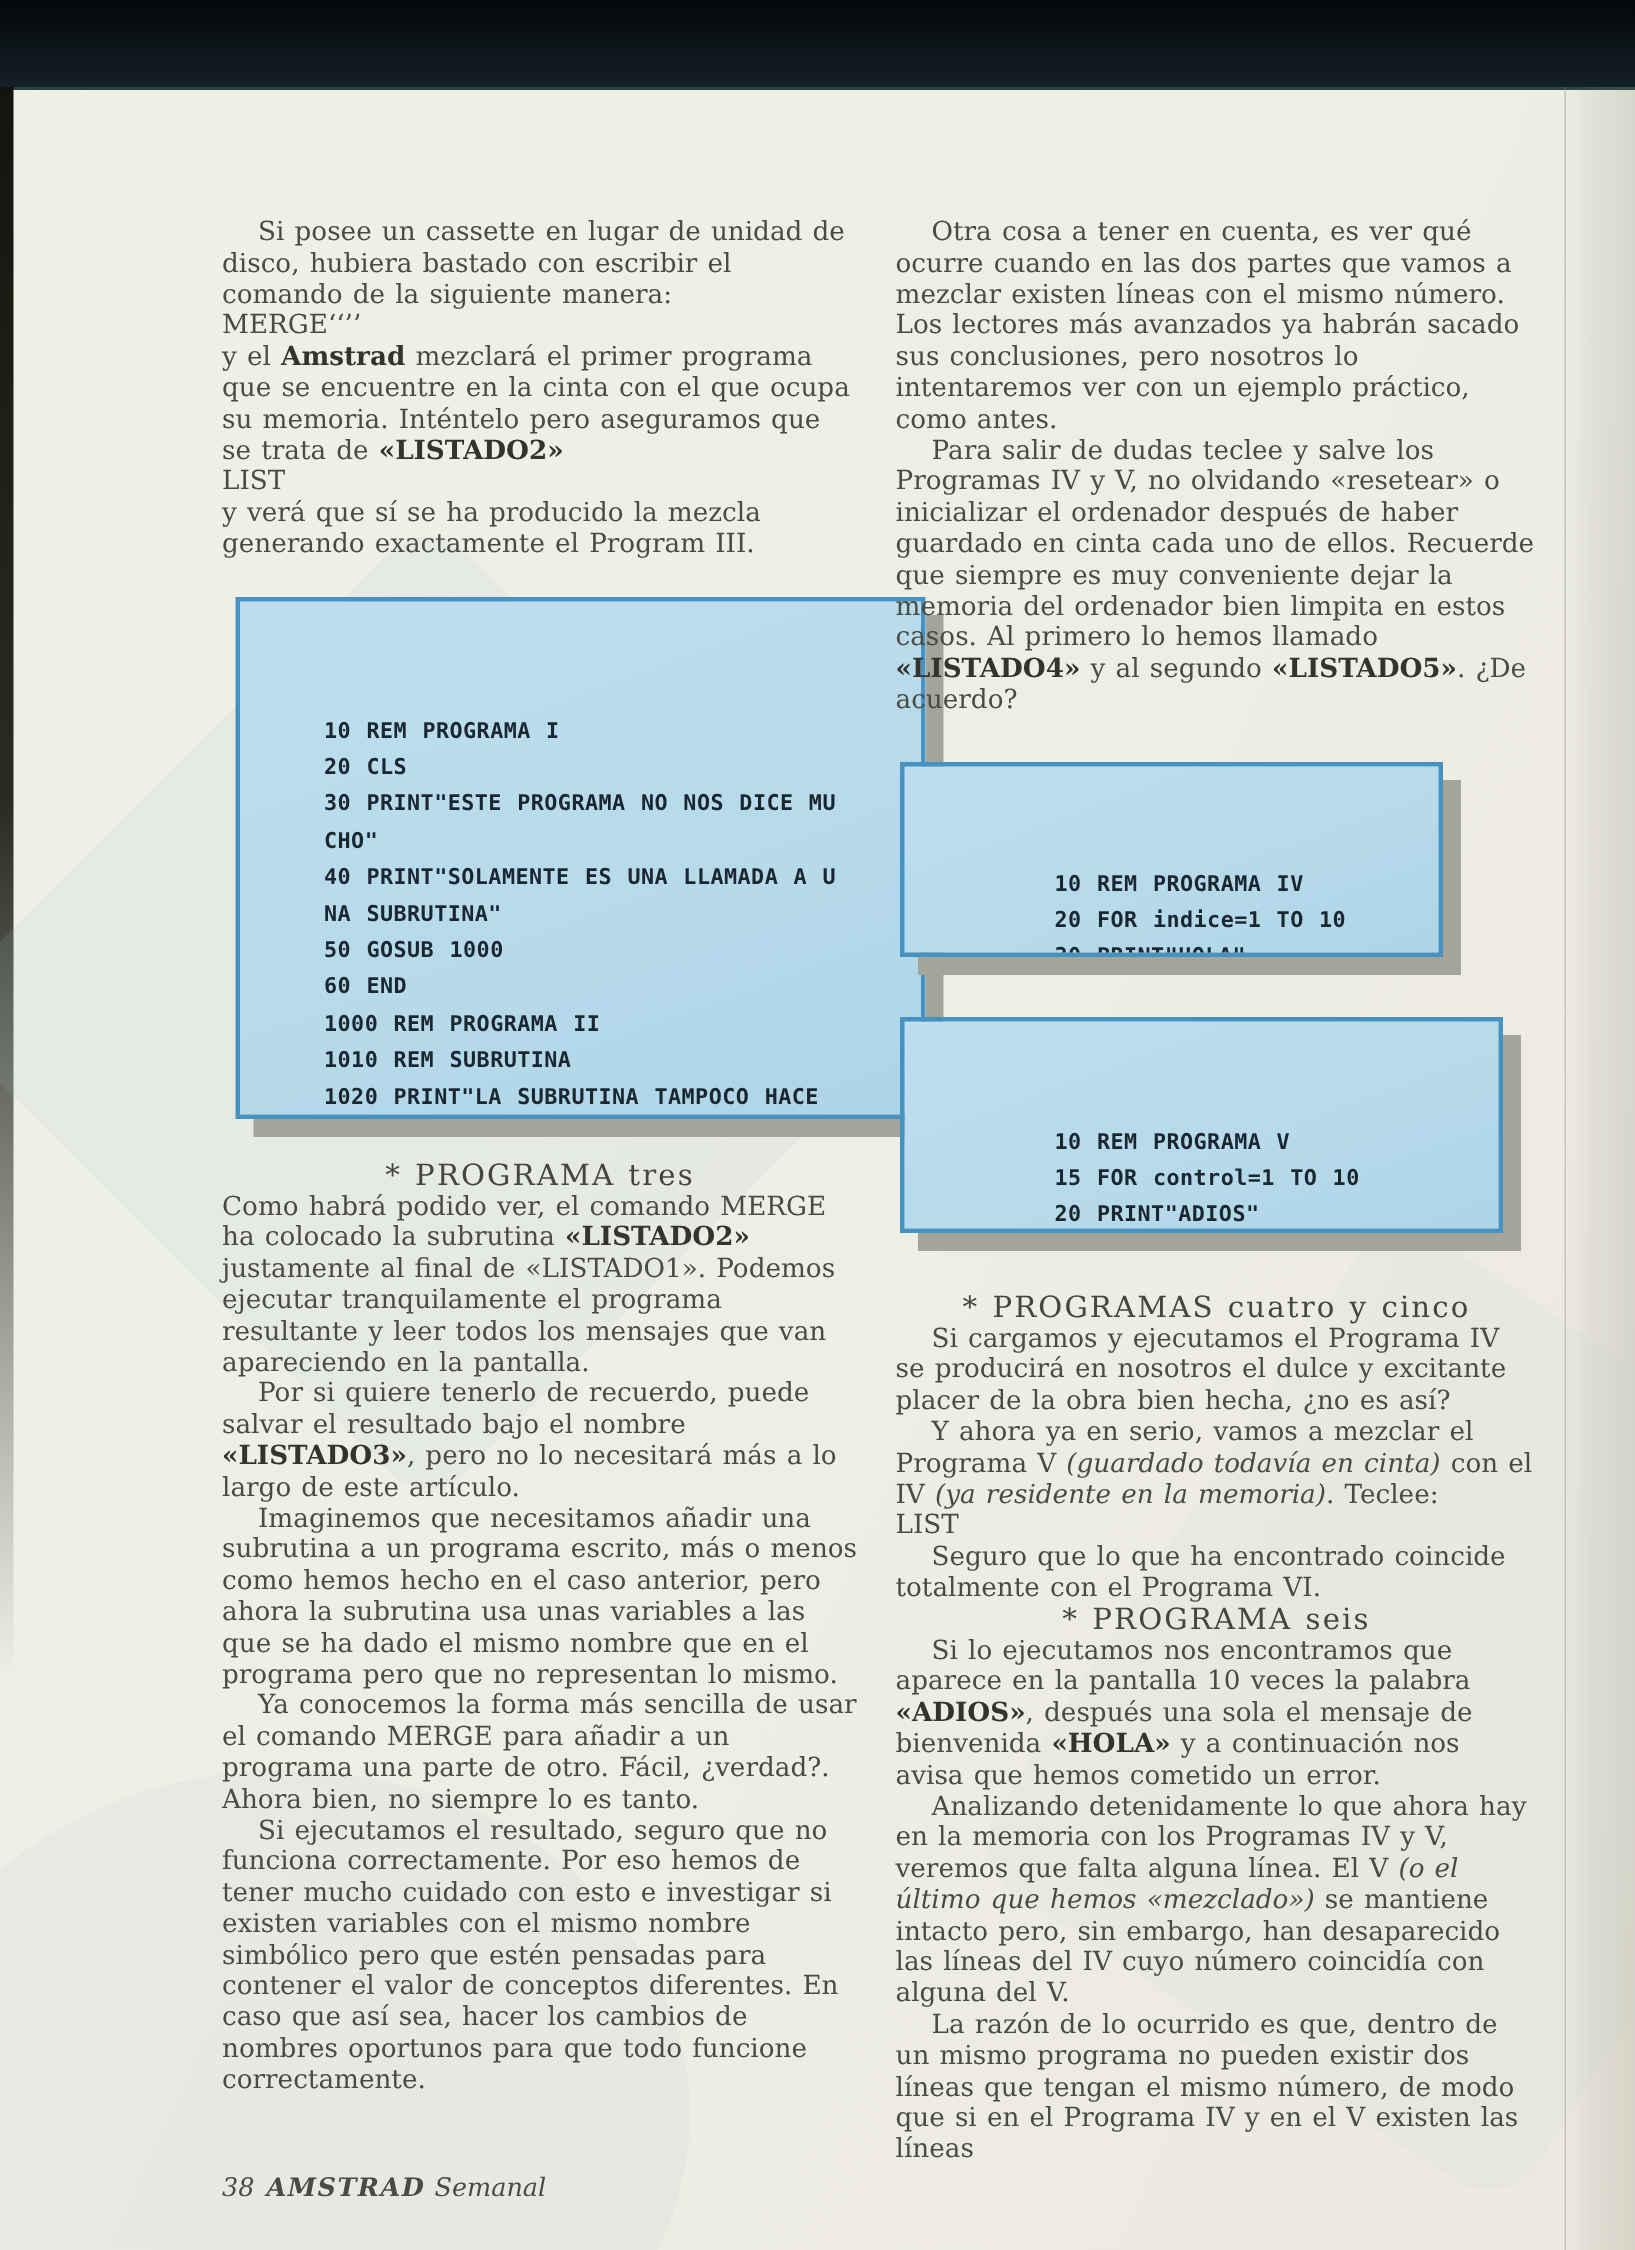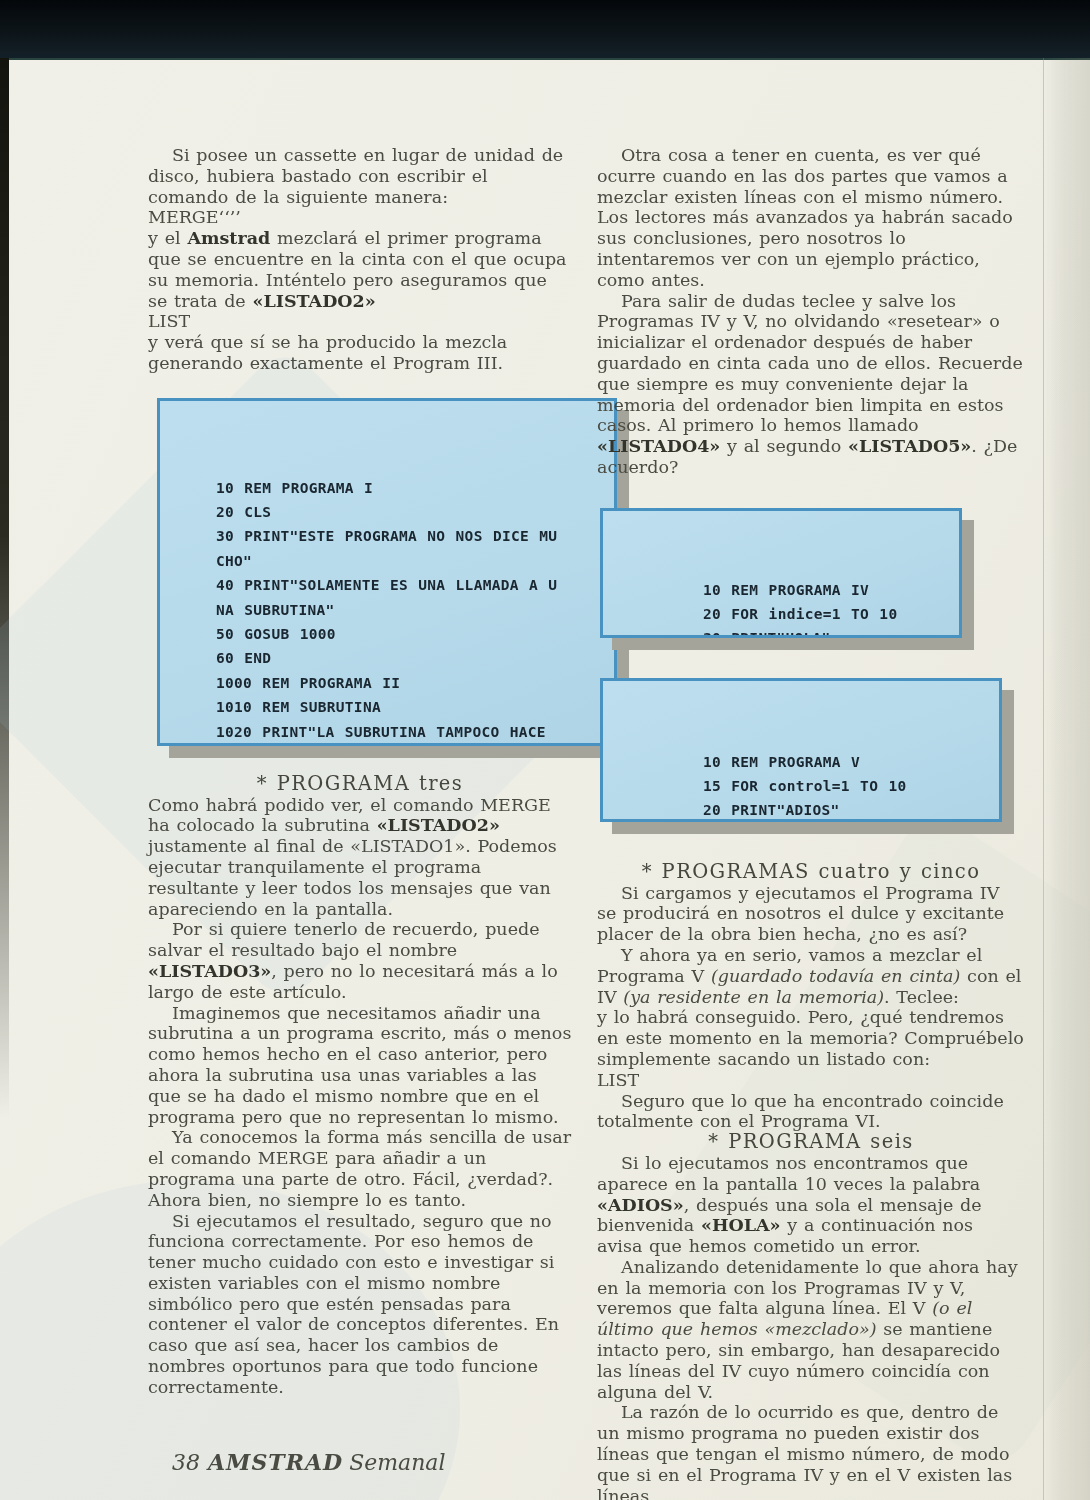--- a/index.html
+++ b/index.html
@@ -54,23 +54,22 @@
     font-family:"DejaVu Sans Mono","Liberation Mono",monospace;
     font-weight:bold;color:#1a2731;font-size:14.5px;line-height:24.4px;
     letter-spacing:0.3px;white-space:pre;overflow:hidden;
   }
   .code-box pre{margin:0;font:inherit;letter-spacing:inherit;}
   .box1{width:460px;height:348px;margin:24px 0 28px 9px;padding:26px 0 0 56px;}
   .box4{width:362px;height:130px;margin:30px 0 0 3px;padding:18px 0 0 100px;}
   .box5{width:402px;height:144px;margin:40px 0 0 3px;padding:20px 0 0 100px;}
   .after-box-heading{margin-top:40px;}
   .page-footer{
-    position:absolute;left:148px;top:1449px;font-size:22px;color:#4a4b42;
+    position:absolute;left:148px;top:1449px;font-size:17px;color:#4a4b42;
     font-style:italic;
-    margin-left:24px;
   }
   .page-footer .mag{font-weight:bold;letter-spacing:1px;margin:0 6px 0 8px;}
 </style>
 </head>
 <body>
 
 <div class="page">
   <div class="top-band"></div>
   <div class="left-page-edge"></div>
   <div class="page-fold"></div>
@@ -123,21 +122,20 @@
     <div class="code-box box5">
       <pre>10 REM PROGRAMA V
 15 FOR control=1 TO 10
 20 PRINT"ADIOS"
 25 NEXT control</pre>
     </div>
 
     <p class="section-heading after-box-heading">* PROGRAMAS cuatro y cinco</p>
     <p class="para indent"><span>Si cargamos y ejecutamos el Programa IV se producirá en nosotros el dulce y excitante placer de la obra bien hecha, ¿no es así?</span></p>
     <p class="para indent"><span>Y ahora ya en serio, vamos a mezclar el Programa V </span><span class="seg-i">(guardado todavía en cinta)</span><span> con el IV </span><span class="seg-i">(ya residente en la memoria)</span><span>. Teclee:</span></p>
-    <p class="para"><span>y lo habrá conseguido. Pero, ¿qué tendremos en este momento en la memoria? Compruébelo simplemente sacando un listado con:</span></p>
     <p class="center-line">LIST</p>
     <p class="para indent"><span>Seguro que lo que ha encontrado coincide totalmente con el Programa VI.</span></p>
     <p class="section-heading">* PROGRAMA seis</p>
     <p class="para indent"><span>Si lo ejecutamos nos encontramos que aparece en la pantalla 10 veces la palabra </span><span class="seg-b">«ADIOS»</span><span>, después una sola el mensaje de bienvenida </span><span class="seg-b">«HOLA»</span><span> y a continuación nos avisa que hemos cometido un error.</span></p>
     <p class="para indent"><span>Analizando detenidamente lo que ahora hay en la memoria con los Programas IV y V, veremos que falta alguna línea. El V </span><span class="seg-i">(o el último que hemos «mezclado»)</span><span> se mantiene intacto pero, sin embargo, han desaparecido las líneas del IV cuyo número coincidía con alguna del V.</span></p>
     <p class="para indent"><span>La razón de lo ocurrido es que, dentro de un mismo programa no pueden existir dos líneas que tengan el mismo número, de modo que si en el Programa IV y en el V existen las líneas</span></p>
   </div>
 
   <div class="page-footer">
     <span>38</span><span class="mag">AMSTRAD</span><span>Semanal</span>

